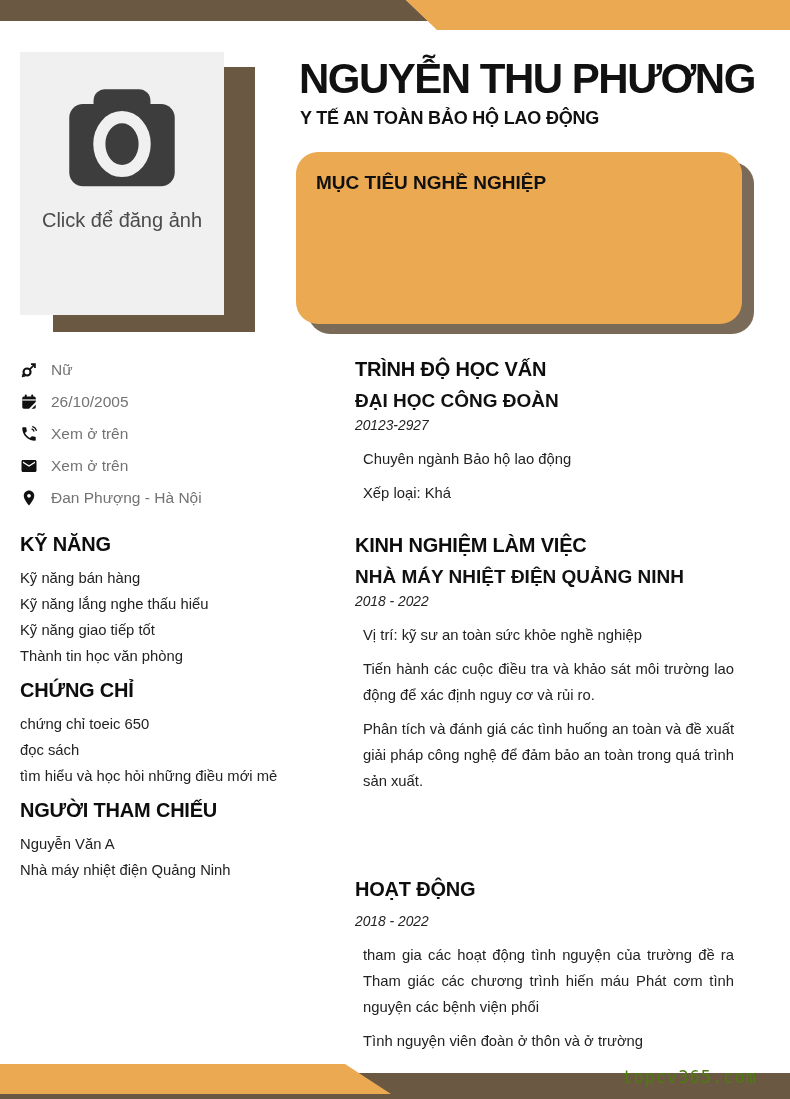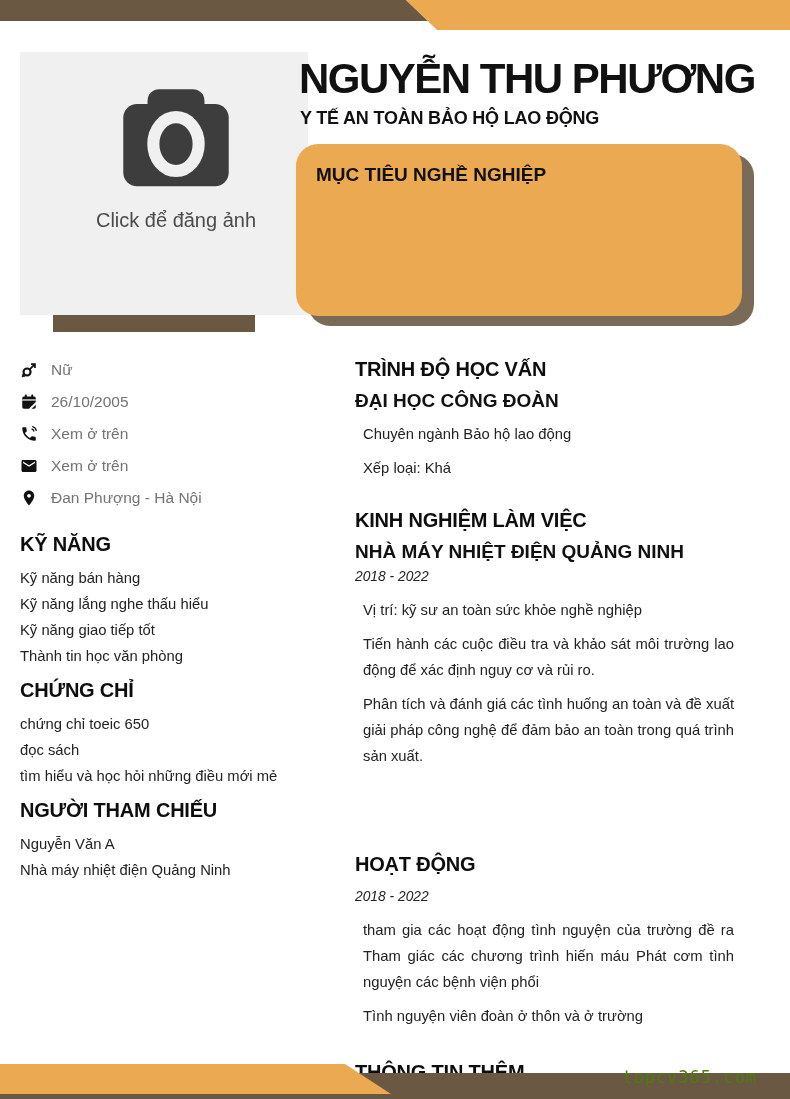--- a/index.html
+++ b/index.html
@@ -18,37 +18,37 @@
   .band-bottom-orange{left:0;top:1064px;width:400px;height:30px;background:#eba951;
     clip-path:polygon(0 0,345px 0,391px 30px,0 30px);}
   .footer-brand{
     position:absolute;top:1067px;right:33px;
     font-family:"DejaVu Sans Mono","Liberation Mono",monospace;
     font-size:17px;color:#4d7c0f;letter-spacing:1px;
   }
   
   .photo-shadow{position:absolute;left:53px;top:67px;width:202px;height:265px;background:#6b5842;}
   .photo-box{
-    position:absolute;left:20px;top:52px;width:264px;height:263px;background:#f0f0f0;
-    display:flex;flex-direction:column;align-items:center;cursor:pointer;padding-left:24px;
+    position:absolute;left:20px;top:52px;width:204px;height:263px;background:#f0f0f0;
+    display:flex;flex-direction:column;align-items:center;cursor:pointer;
   }
   .photo-box svg{margin-top:33px;}
   .photo-label{font-size:20px;color:#4b4b4b;margin-top:8px;}
   
   .name{
     position:absolute;left:299px;top:58px;width:470px;
     font-size:42px;font-weight:700;letter-spacing:-1.5px;color:#111;line-height:1;
   }
   .job-title{
     position:absolute;left:300px;top:108px;width:470px;
     font-size:18px;font-weight:700;color:#111;letter-spacing:-0.2px;
   }
   
   .objective{
-    position:absolute;left:296px;top:144px;width:446px;min-height:172px;
+    position:absolute;left:296px;top:152px;width:446px;min-height:172px;
     background:#eba951;border-radius:22px;box-sizing:border-box;
     padding:20px 20px 16px 20px;box-shadow:12px 10px 0 #7a6a58;
   }
   .objective h2{margin:0 0 9px 0;font-size:19px;font-weight:800;color:#101010;}
   .objective p{margin:0;font-size:14.8px;line-height:25.8px;color:#191919;text-align:justify;}
   
   .left-col{position:absolute;left:20px;top:354px;width:282px;}
   .contact-row{display:flex;align-items:center;height:32px;}
   .contact-row .ico{width:18px;height:18px;flex:0 0 18px;margin-right:13px;display:flex;align-items:center;justify-content:center;}
   .contact-row span.txt{font-size:15.5px;color:#737373;}
@@ -160,20 +160,21 @@
 
   <div class="side-heading tight">NGƯỜI THAM CHIẾU</div>
   <div class="side-item">Nguyễn Văn A</div>
   <div class="side-item">Nhà máy nhiệt điện Quảng Ninh</div>
 </div>
 
 <div class="right-col">
 
   <div class="sec-heading">TRÌNH ĐỘ HỌC VẤN</div>
   <div class="sub-bold">ĐẠI HỌC CÔNG ĐOÀN</div>
+  <div class="period">20123-2927</div>
   <p class="body-line">Chuyên ngành Bảo hộ lao động</p>
   <p class="body-line">Xếp loại: Khá</p>
 
   <div class="sec-gap-sm"></div>
 
   <div class="sec-heading">KINH NGHIỆM LÀM VIỆC</div>
   <div class="sub-bold">NHÀ MÁY NHIỆT ĐIỆN QUẢNG NINH</div>
   <div class="period">2018 - 2022</div>
   <p class="body-line">Vị trí: kỹ sư an toàn sức khỏe nghề nghiệp</p>
   <p class="body-line body-just">Tiến hành các cuộc điều tra và khảo sát môi trường lao động để xác định nguy cơ và rủi ro.</p>

